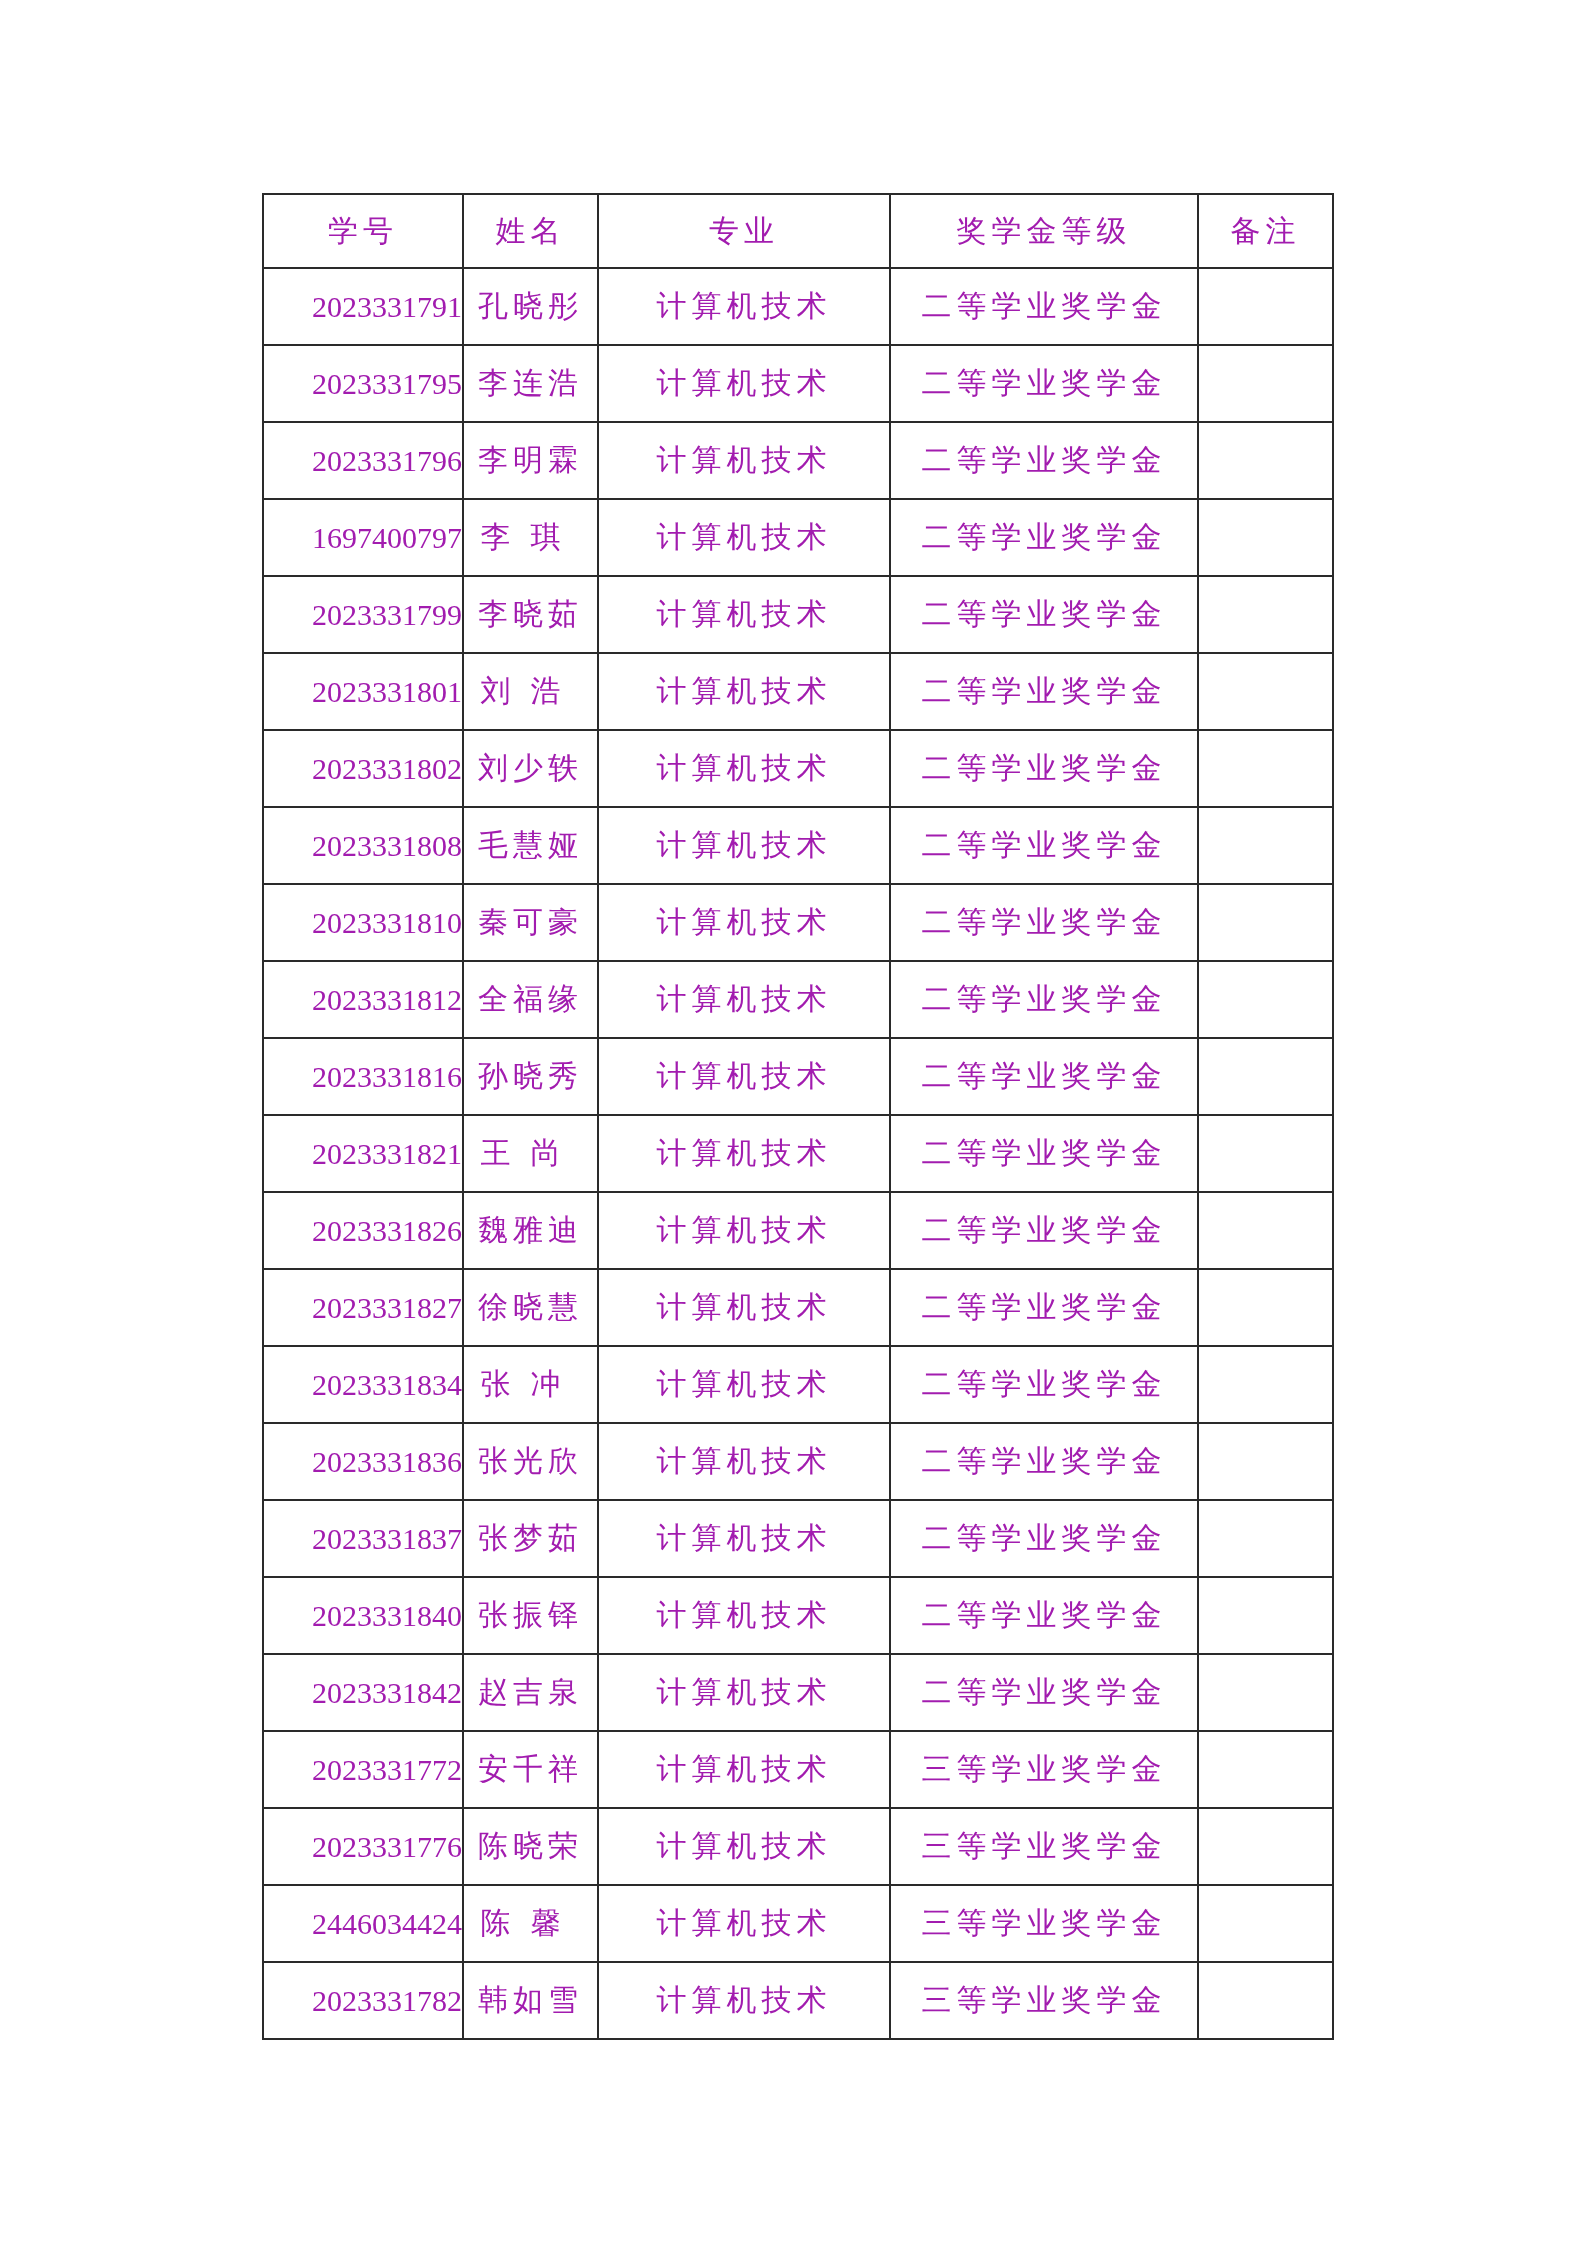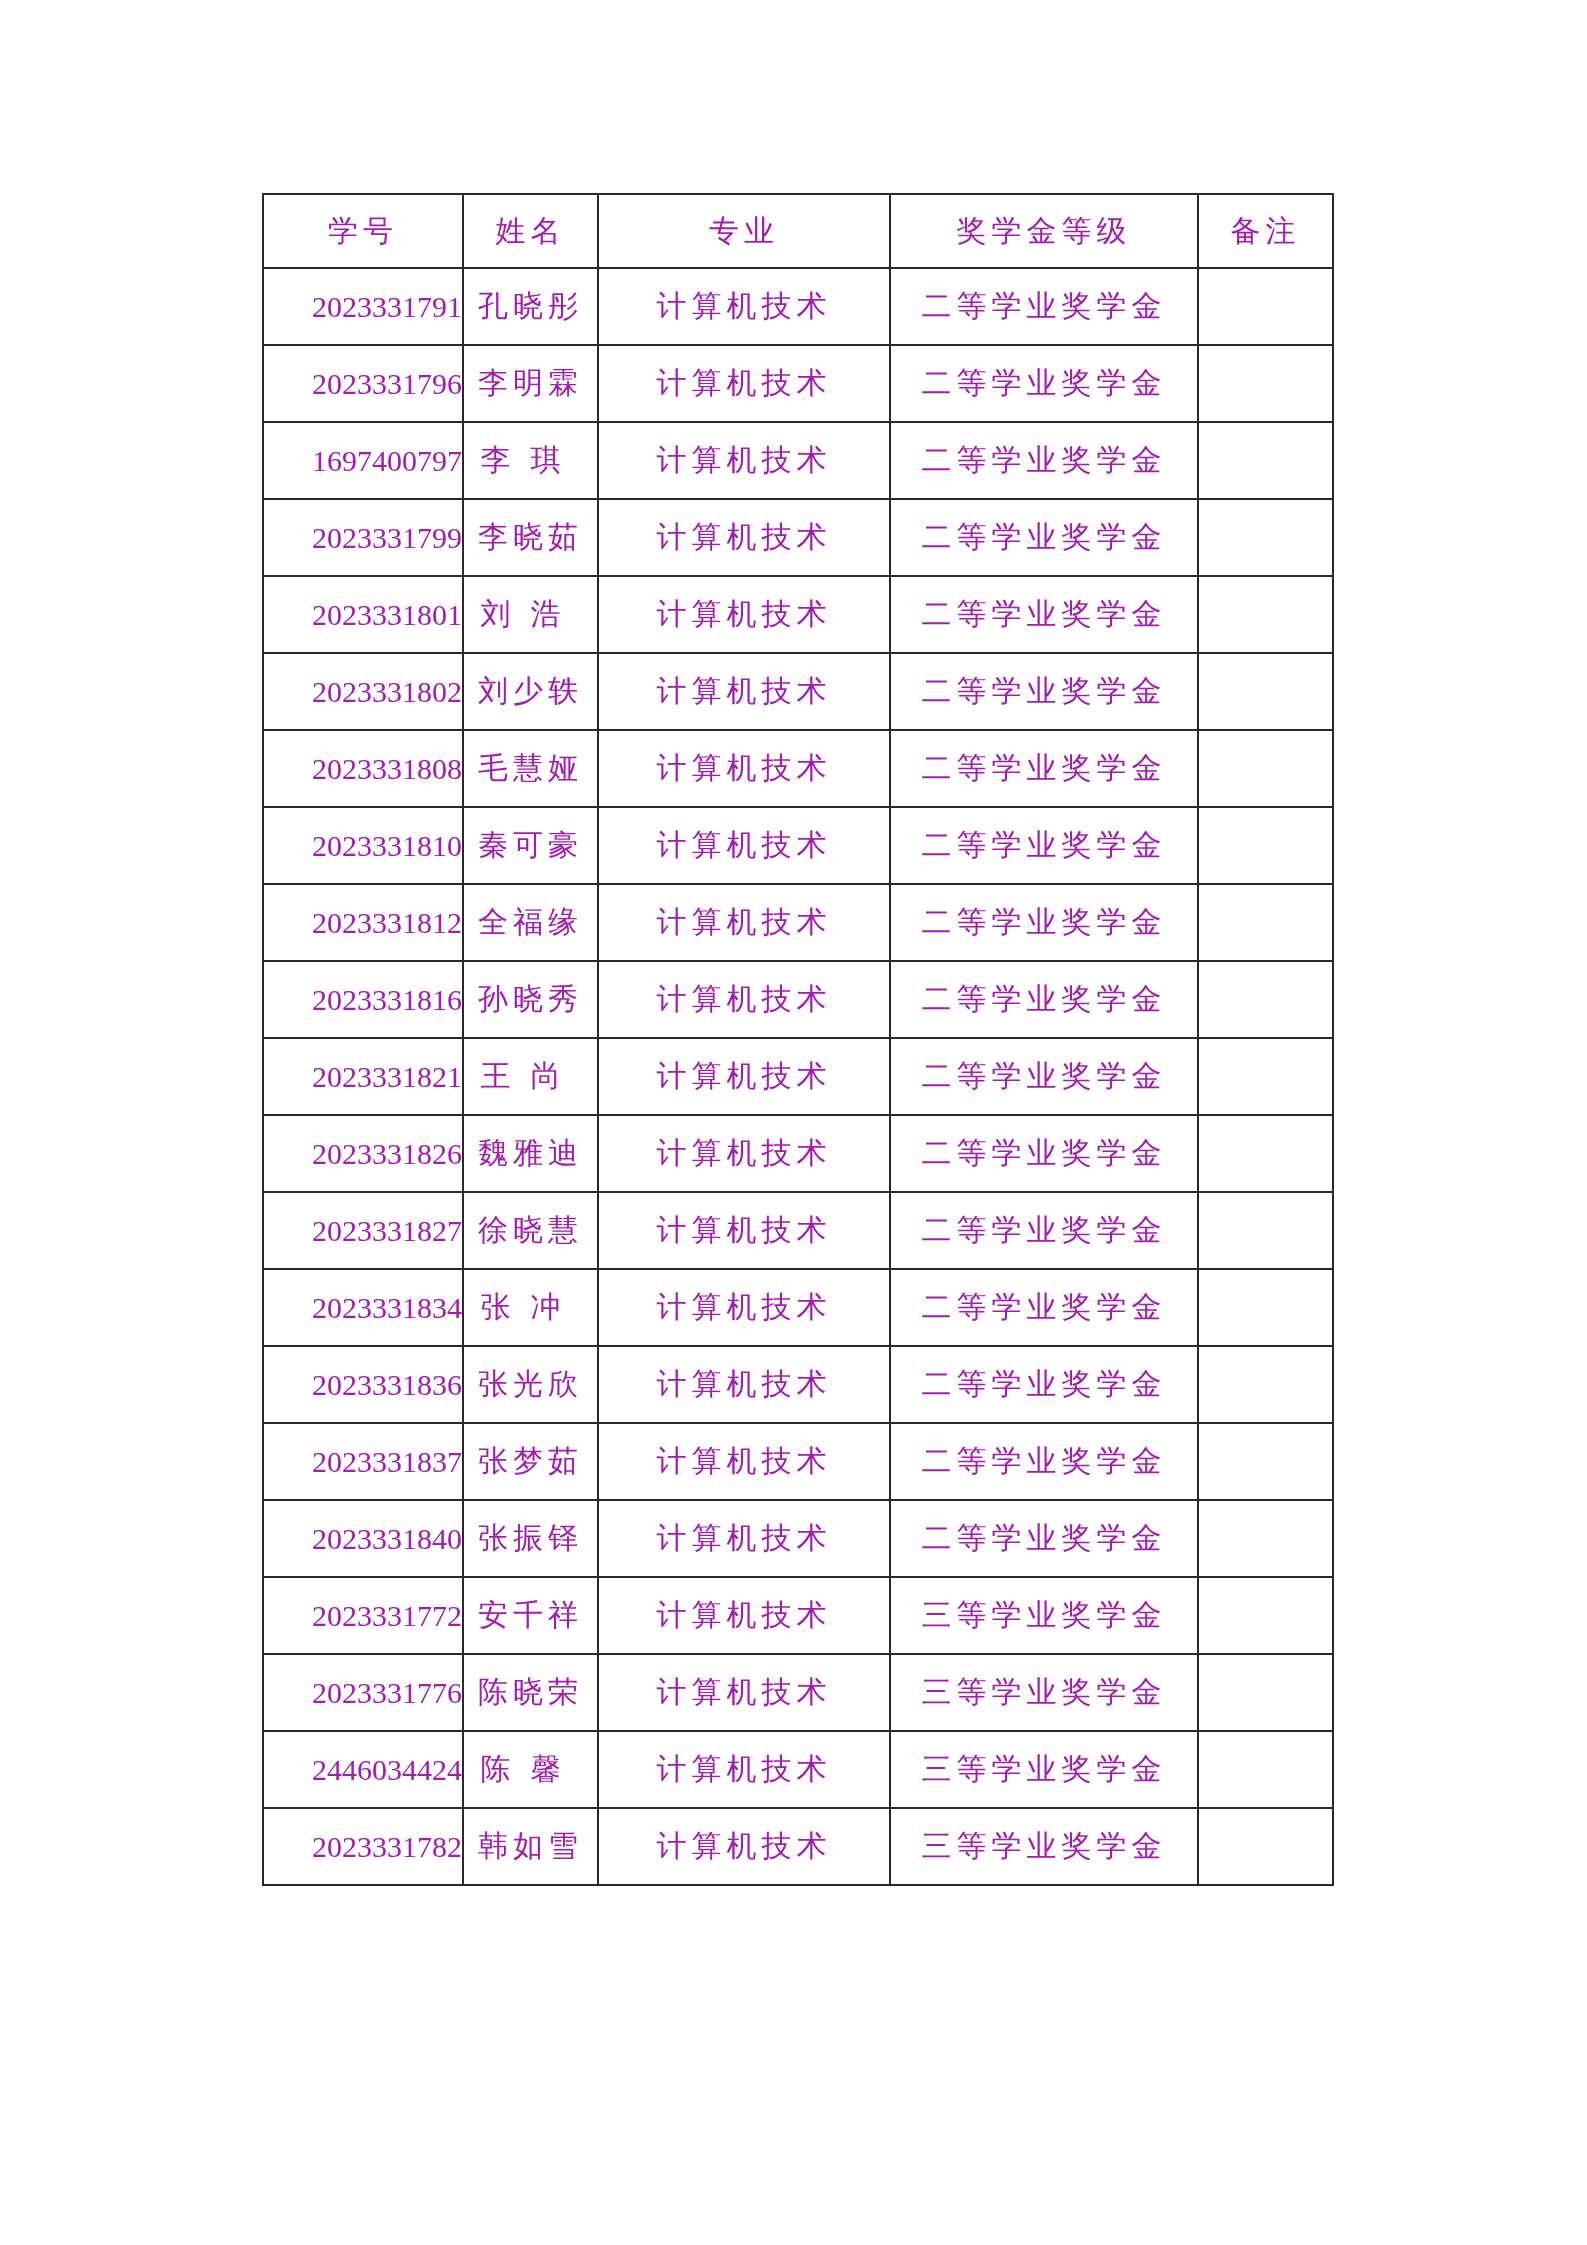--- a/index.html
+++ b/index.html
@@ -80,20 +80,27 @@
     </thead>
     <tbody>
         <tr>
     <td class="num">2023331791</td>
     <td class="zh">孔晓彤</td>
     <td class="zh">计算机技术</td>
     <td class="zh">二等学业奖学金</td>
     <td class="zh"></td>
   </tr>
         <tr>
+    <td class="num">2023331795</td>
+    <td class="zh">李连浩</td>
+    <td class="zh">计算机技术</td>
+    <td class="zh">二等学业奖学金</td>
+    <td class="zh"></td>
+  </tr>
+        <tr>
     <td class="num">2023331796</td>
     <td class="zh">李明霖</td>
     <td class="zh">计算机技术</td>
     <td class="zh">二等学业奖学金</td>
     <td class="zh"></td>
   </tr>
         <tr>
     <td class="num">1697400797</td>
     <td class="zh wide-gap">李琪</td>
     <td class="zh">计算机技术</td>
@@ -187,20 +194,27 @@
         <tr>
     <td class="num">2023331837</td>
     <td class="zh">张梦茹</td>
     <td class="zh">计算机技术</td>
     <td class="zh">二等学业奖学金</td>
     <td class="zh"></td>
   </tr>
         <tr>
     <td class="num">2023331840</td>
     <td class="zh">张振铎</td>
+    <td class="zh">计算机技术</td>
+    <td class="zh">二等学业奖学金</td>
+    <td class="zh"></td>
+  </tr>
+        <tr>
+    <td class="num">2023331842</td>
+    <td class="zh">赵吉泉</td>
     <td class="zh">计算机技术</td>
     <td class="zh">二等学业奖学金</td>
     <td class="zh"></td>
   </tr>
         <tr>
     <td class="num">2023331772</td>
     <td class="zh">安千祥</td>
     <td class="zh">计算机技术</td>
     <td class="zh">三等学业奖学金</td>
     <td class="zh"></td>

